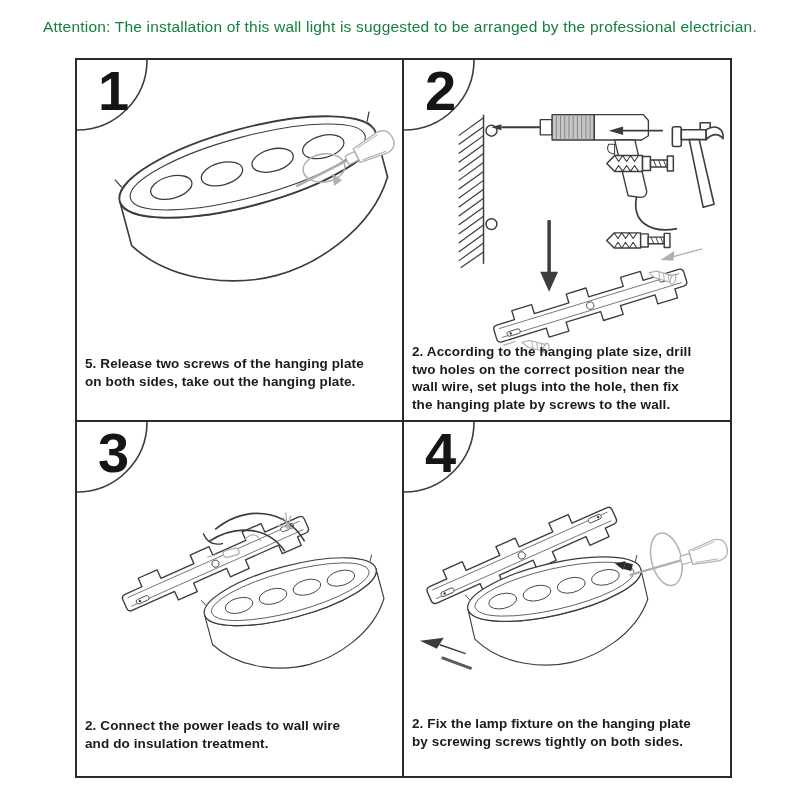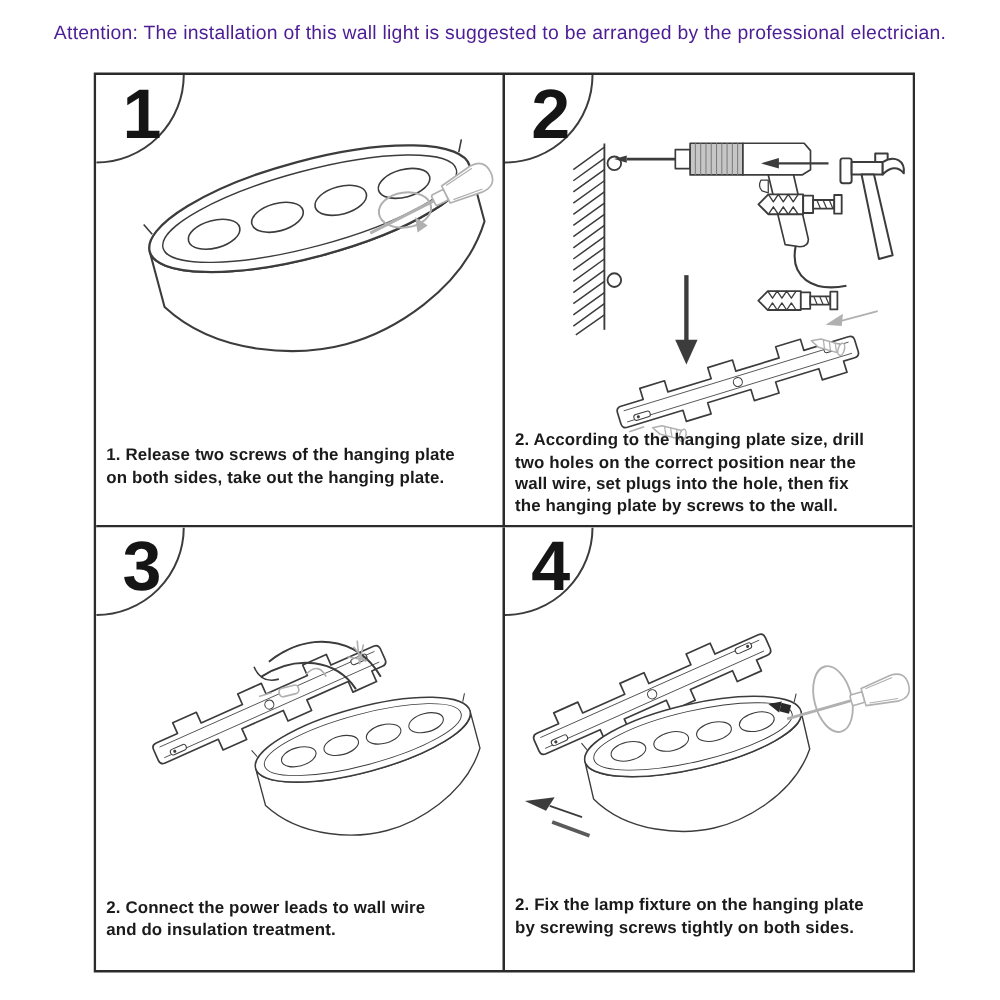--- a/index.html
+++ b/index.html
@@ -1,19 +1,19 @@
 <!DOCTYPE html>
 <html><head>
 <meta charset="utf-8">
 <style>
   html,body{margin:0;padding:0;background:#fff;}
   .page{position:relative;width:800px;height:800px;background:#fff;overflow:hidden;
         font-family:"Liberation Sans",sans-serif;}
   .attention{position:absolute;left:0;top:18px;width:100%;text-align:center;
-        font-size:15.5px;color:#4c1d95;letter-spacing:.2px;}
+        font-size:15.5px;color:#15803d;letter-spacing:.2px;}
   .grid{position:absolute;left:75px;top:58px;width:657px;height:720px;
         border:2px solid #2b2b2b;box-sizing:border-box;display:grid;
         grid-template-columns:327px 1fr;grid-template-rows:362px 1fr;}
   .panel{position:relative;box-sizing:border-box;background:#fff;}
   .panel.b-r{border-right:2px solid #2b2b2b;}
   .panel.b-b{border-bottom:2px solid #2b2b2b;}
   .arc{position:absolute;left:0;top:0;pointer-events:none;}
   .step-num{position:absolute;left:21px;top:0px;font-size:56px;font-weight:600;
         color:#151515;line-height:1.1;}
   .diagram{position:absolute;left:0;top:0;width:100%;height:100%;}
@@ -107,21 +107,21 @@
     <section class="panel b-r b-b">
       <svg class="diagram" viewBox="0 0 325 360">
         <use href="#lamp" class="ink" transform="translate(26,100) rotate(-15) scale(0.92)"></use>
         <use href="#rotarc" class="ghost" transform="translate(247,108) rotate(10)"></use>
         <use href="#screwdriver" class="ghost" transform="translate(226,123) rotate(-27) scale(0.85)"></use>
       </svg>
       <svg class="arc" width="74" height="74" viewBox="0 0 74 74">
         <path d="M70,0 A70,70 0 0 1 0,70" fill="none" stroke="#3c3c3c" stroke-width="1.6"></path>
       </svg>
       <div class="step-num">1</div>
-      <div class="caption cap1">1. Release two screws of the hanging plate
+      <div class="caption cap1">5. Release two screws of the hanging plate
 on both sides, take out the hanging plate.</div>
     </section>
 
     <section class="panel b-b">
       <svg class="diagram" viewBox="0 0 328 360">
         <use href="#wall" class="ink" transform="translate(50,54)"></use>
         <circle cx="88" cy="70" r="5.5" fill="#fff" stroke="#3c3c3c" stroke-width="1.5"></circle>
         <circle cx="88" cy="164" r="5.5" fill="#fff" stroke="#3c3c3c" stroke-width="1.5"></circle>
         <use href="#drill" class="ink" transform="translate(98,53) scale(0.85)"></use>
         <use href="#arrowL" class="ink" transform="translate(206,70) scale(0.85)"></use>

